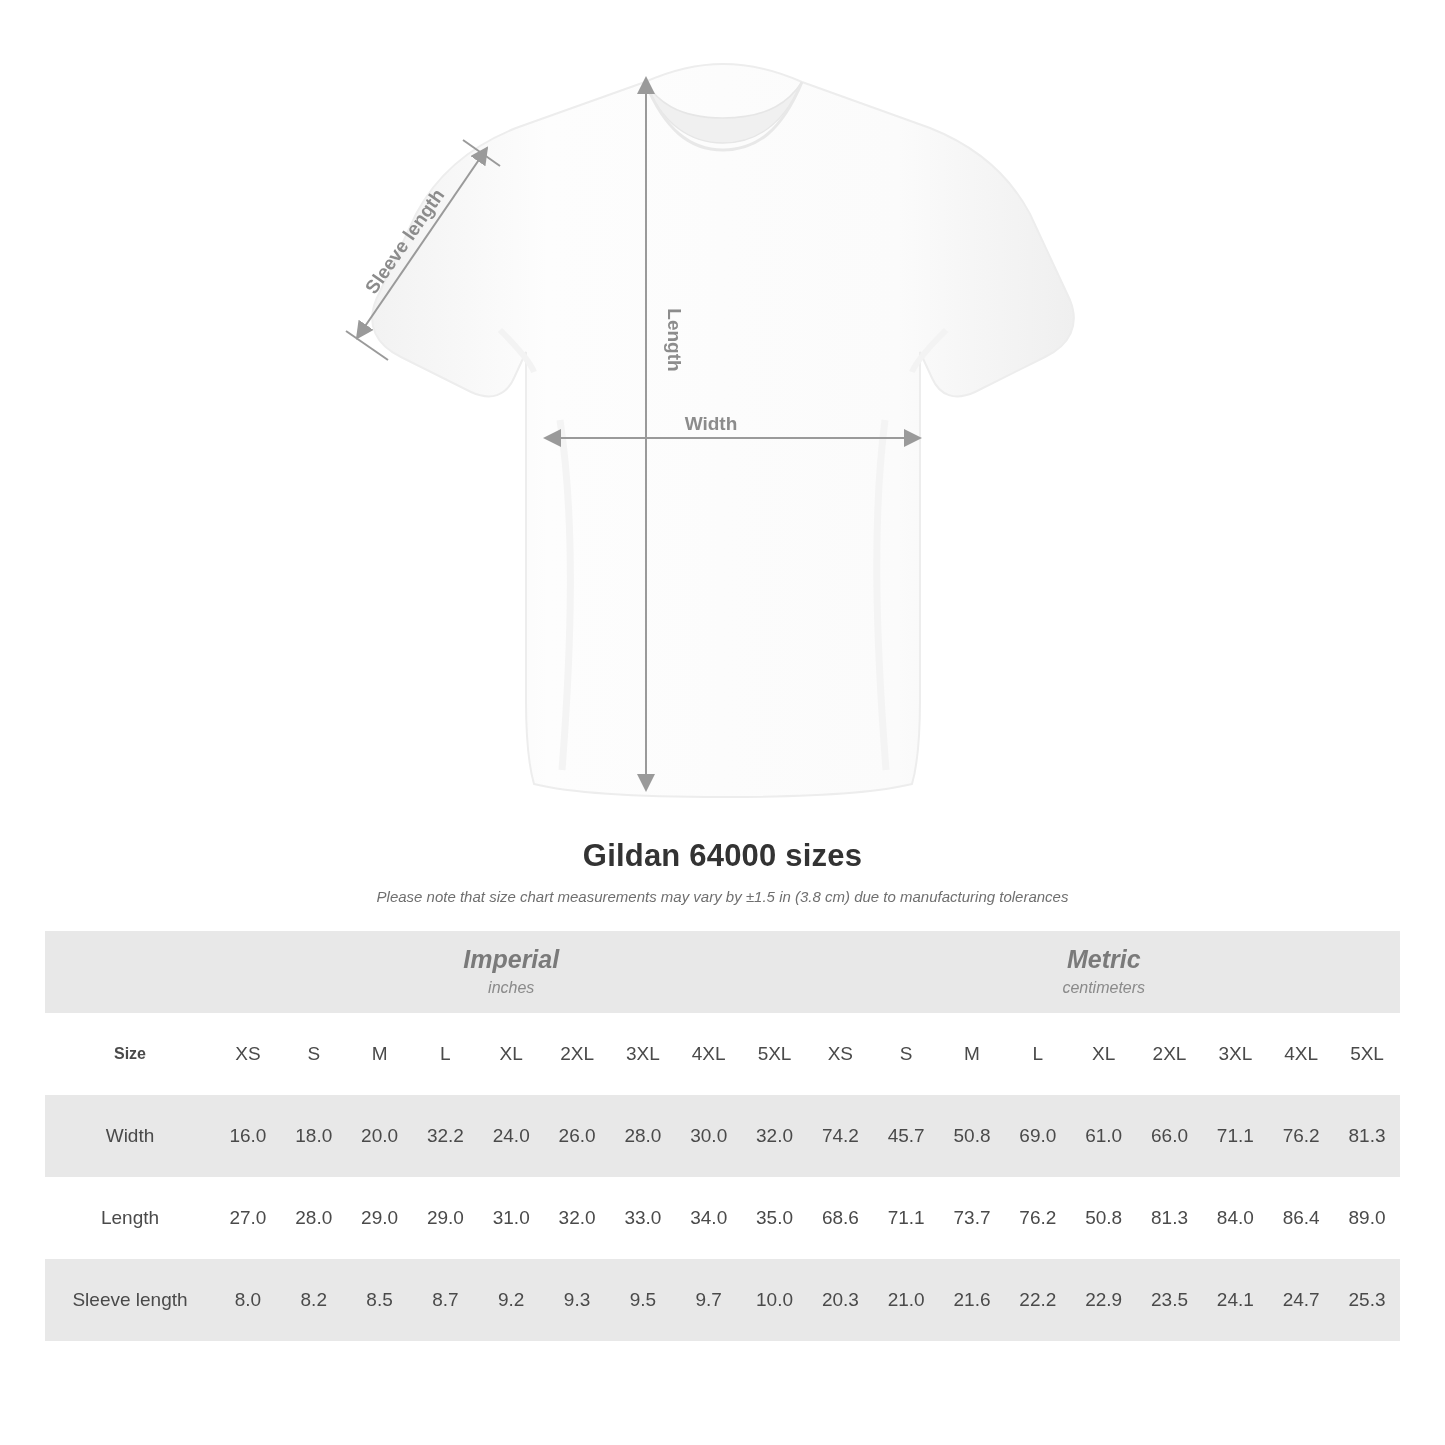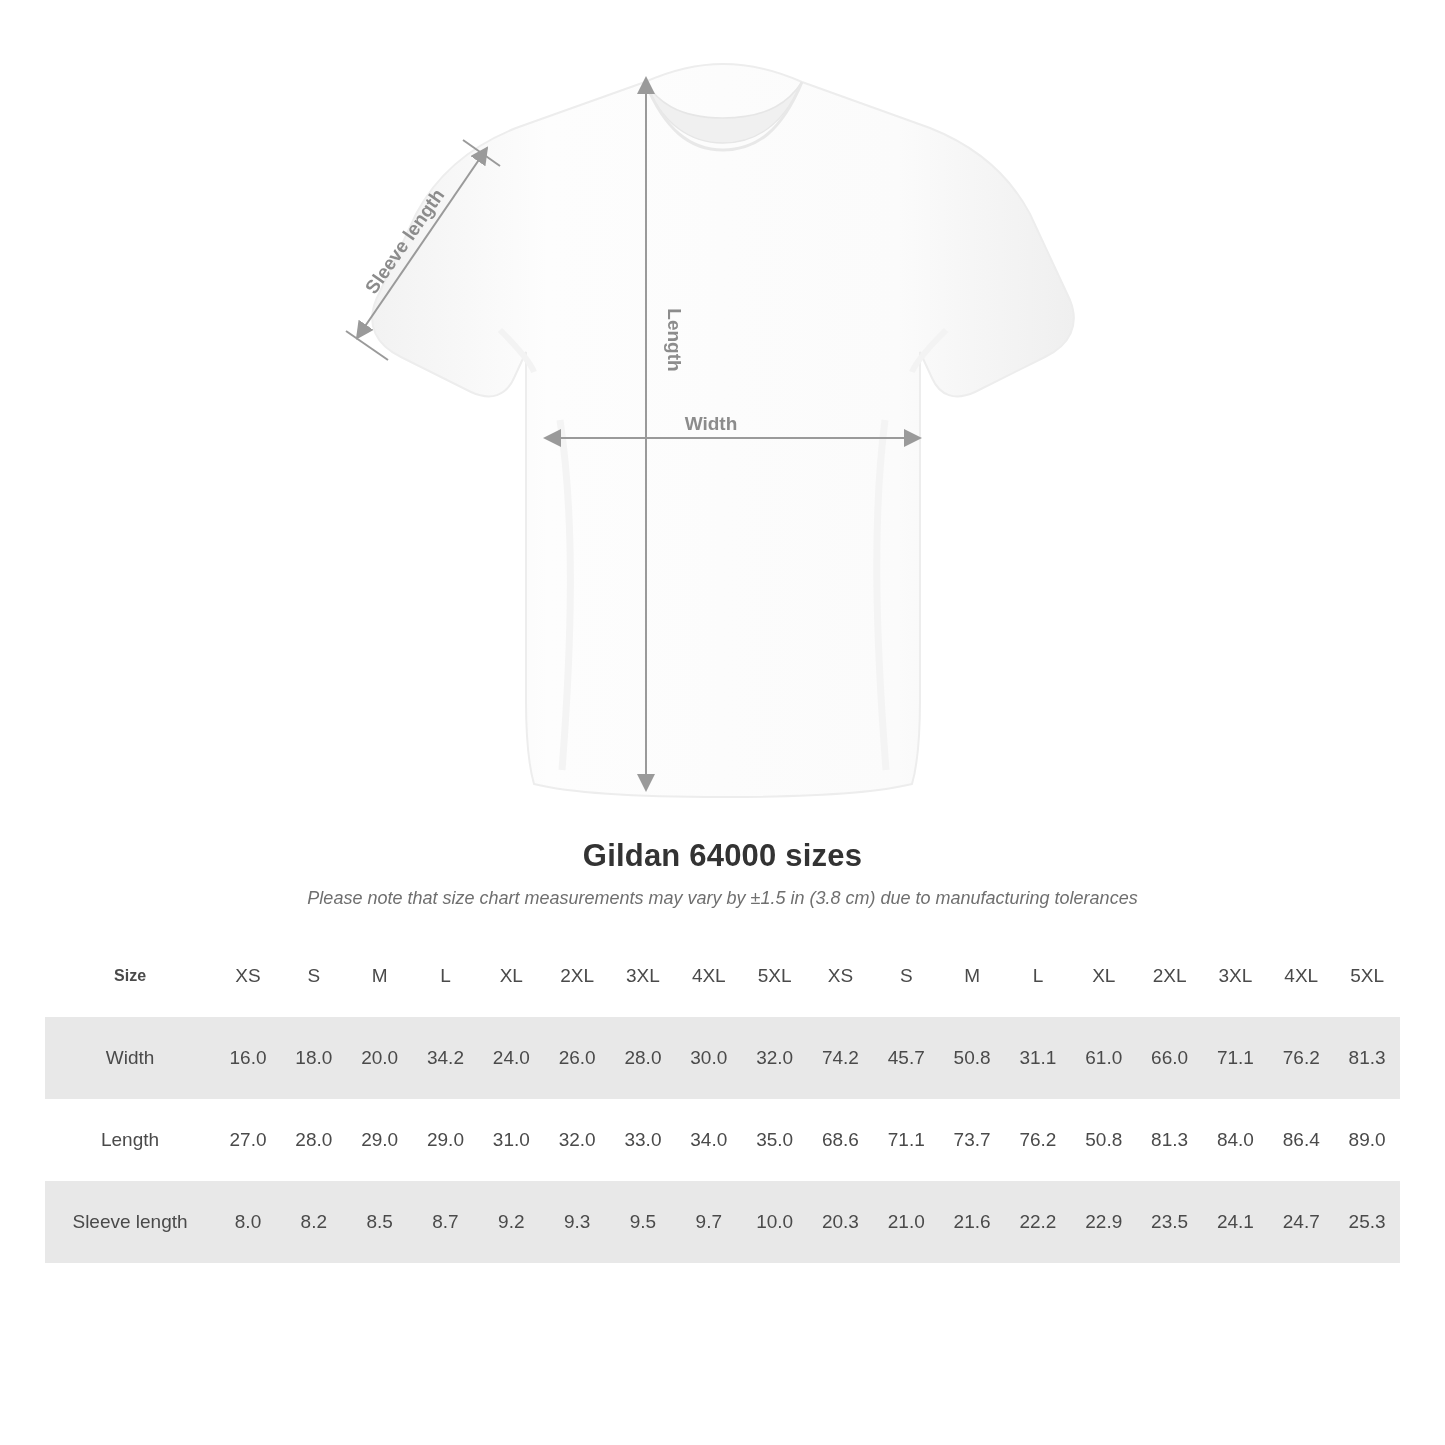--- a/index.html
+++ b/index.html
@@ -36,21 +36,21 @@
     text-align: center;
     margin-top: 8px;
   }
   .chart-title {
     font-size: 31px;
     font-weight: bold;
     color: #333333;
     letter-spacing: 0.2px;
   }
   .chart-note {
-    font-size: 18px;
+    font-size: 15px;
     font-style: italic;
     color: #6f6f6f;
     margin-top: 14px;
   }
 
   
   .table-wrap {
     margin: 26px 45px 0 45px;
   }
   table.size-table {
@@ -181,20 +181,31 @@
   </div>
 
   <div class="title-block">
     <div class="chart-title">Gildan 64000 sizes</div>
     <div class="chart-note">Please note that size chart measurements may vary by ±1.5 in (3.8 cm) due to manufacturing tolerances</div>
   </div>
 
   <div class="table-wrap">
     <table class="size-table">
       <tbody>
+        <tr class="unit-row">
+          <td class="first-col"></td>
+          <td colspan="9">
+            <div class="unit-name">Imperial</div>
+            <div class="unit-sub">inches</div>
+          </td>
+          <td colspan="9">
+            <div class="unit-name">Metric</div>
+            <div class="unit-sub">centimeters</div>
+          </td>
+        </tr>
 
         <tr class="head-row">
           <td class="first-col rowlabel">Size</td>
           <td class="val">XS</td>
           <td class="val">S</td>
           <td class="val">M</td>
           <td class="val">L</td>
           <td class="val">XL</td>
           <td class="val">2XL</td>
           <td class="val">3XL</td>
@@ -209,30 +220,30 @@
           <td class="val">3XL</td>
           <td class="val">4XL</td>
           <td class="val">5XL</td>
         </tr>
 
         <tr class="band-gray">
           <td class="first-col row-label">Width</td>
           <td class="val">16.0</td>
           <td class="val">18.0</td>
           <td class="val">20.0</td>
-          <td class="val">34.2</td>
+          <td class="val">32.2</td>
           <td class="val">24.0</td>
           <td class="val">26.0</td>
           <td class="val">28.0</td>
           <td class="val">30.0</td>
           <td class="val">32.0</td>
           <td class="val">74.2</td>
           <td class="val">45.7</td>
           <td class="val">50.8</td>
-          <td class="val">31.1</td>
+          <td class="val">69.0</td>
           <td class="val">61.0</td>
           <td class="val">66.0</td>
           <td class="val">71.1</td>
           <td class="val">76.2</td>
           <td class="val">81.3</td>
         </tr>
 
         <tr class="band-white">
           <td class="first-col row-label">Length</td>
           <td class="val">27.0</td>

